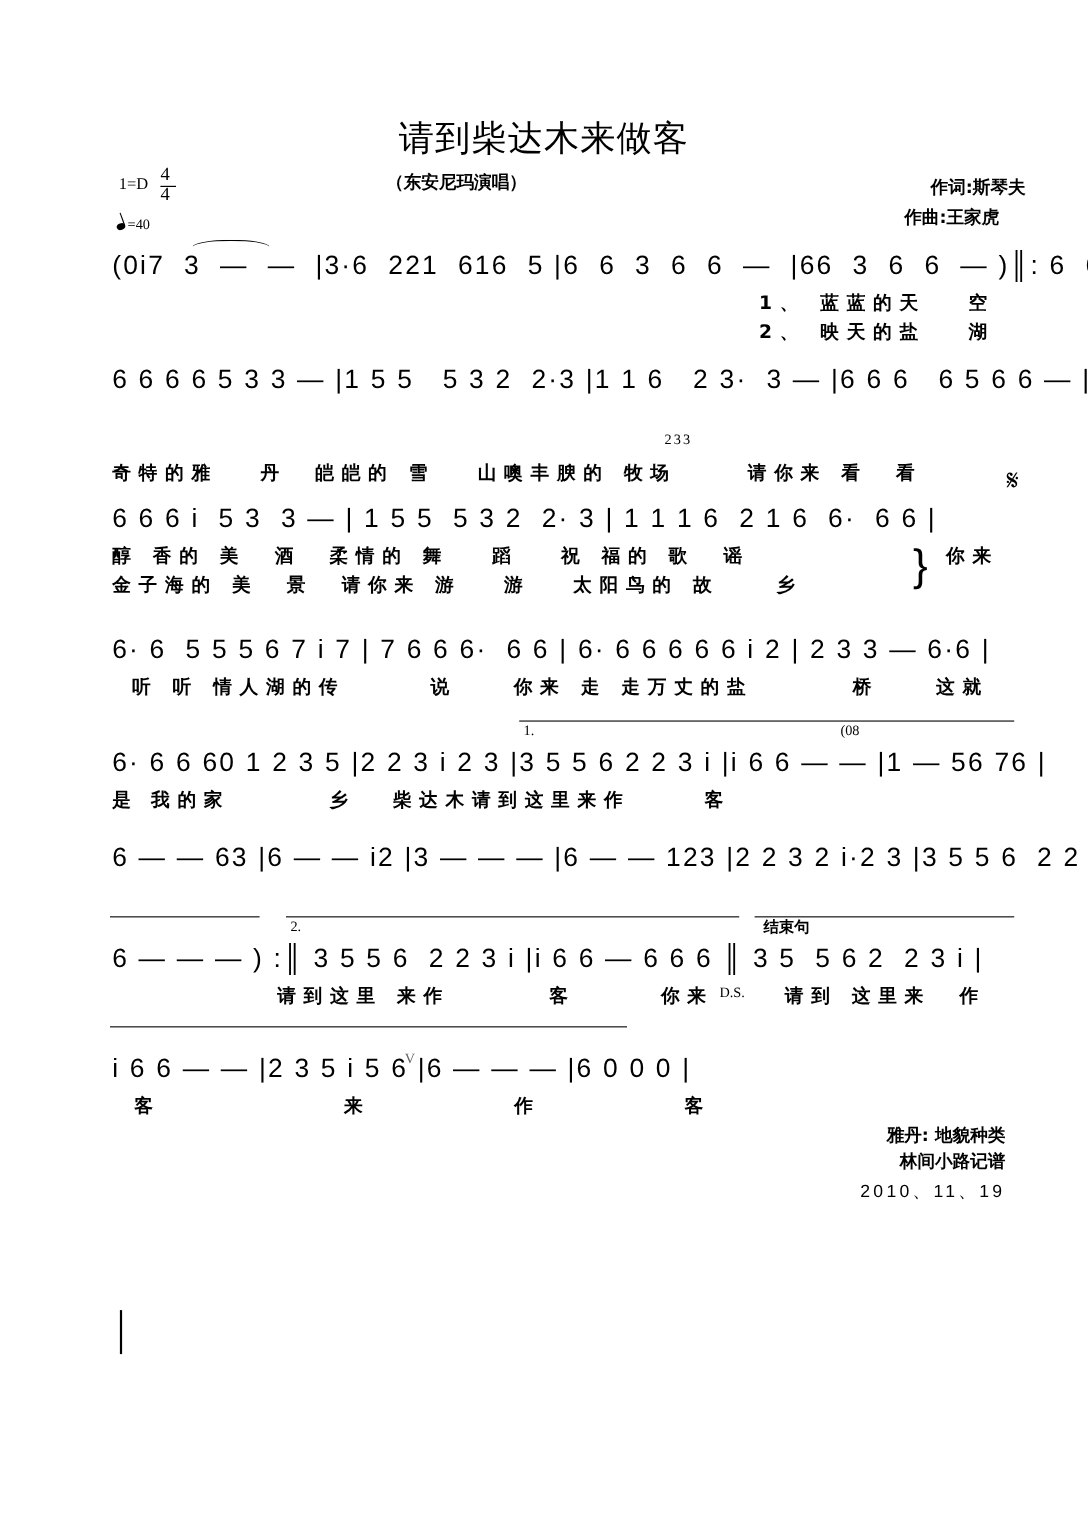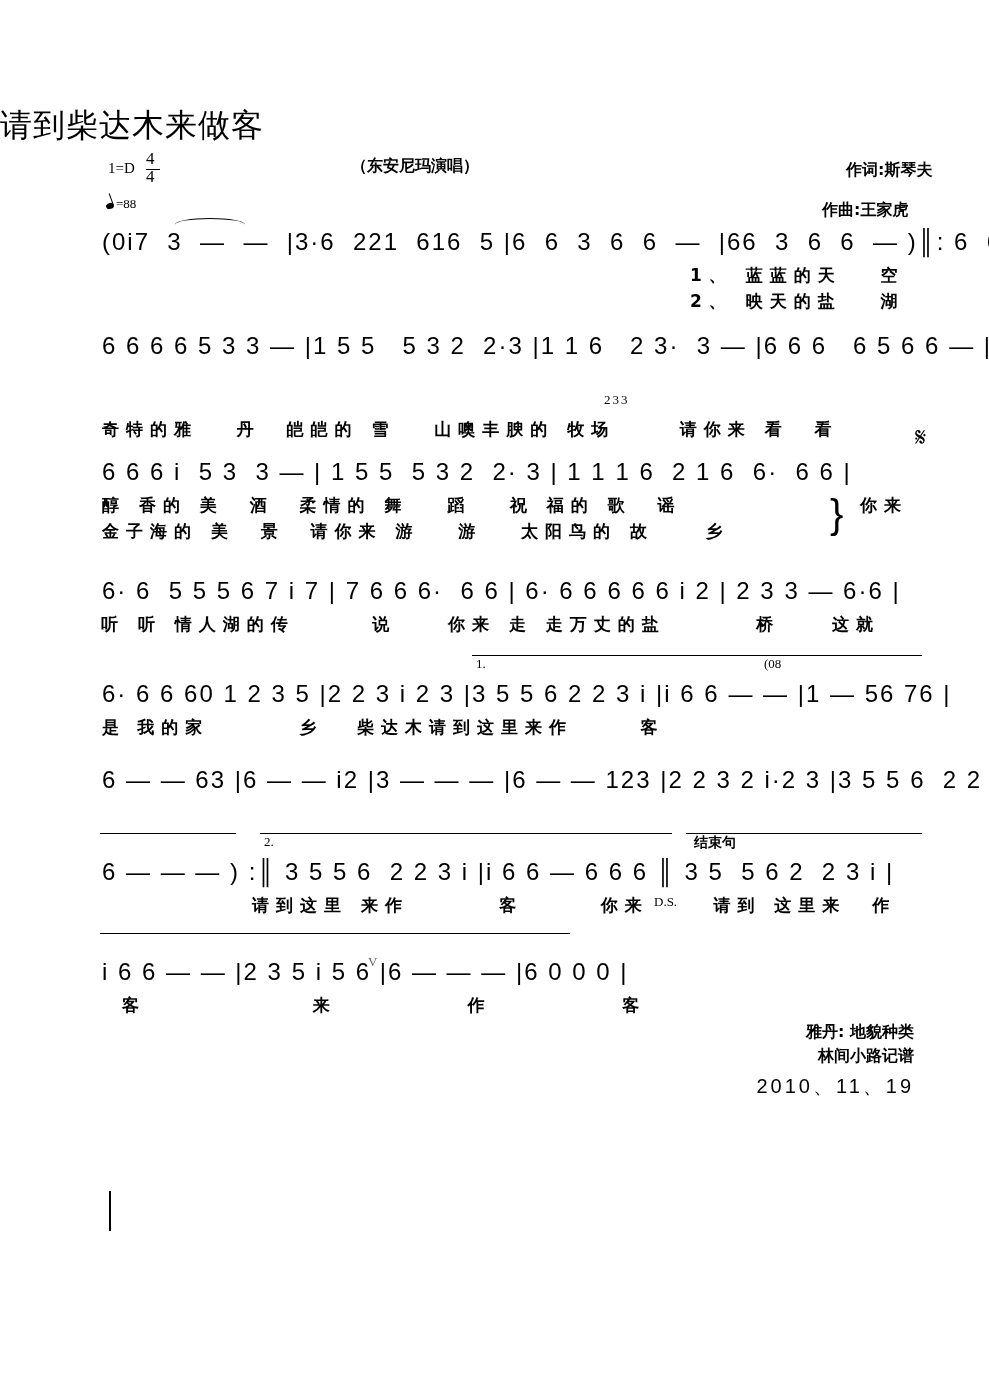--- a/index.html
+++ b/index.html
@@ -1,54 +1,54 @@
 <!DOCTYPE html>
 <html><head>
 <meta charset="utf-8">
 <style>
   html,body{margin:0;padding:0;background:#fff;}
   body{width:989px;height:1400px;position:relative;overflow:hidden;font-family:"Liberation Sans","DejaVu Sans",sans-serif;color:#000;}
   .abs{position:absolute;}
-  .title{left:0;width:989px;top:104px;text-align:left;font-size:32px;letter-spacing:1px;font-family:"DejaVu Sans",sans-serif;}
+  .title{left:0;width:989px;top:104px;text-align:center;font-size:32px;letter-spacing:1px;font-family:"DejaVu Sans",sans-serif;}
   .subtitle{left:0;width:830px;top:156px;text-align:center;font-size:16px;font-weight:bold;font-family:"DejaVu Sans",sans-serif;}
   .credit{font-size:16px;font-weight:bold;font-family:"DejaVu Sans",sans-serif;}
   .key{left:108px;top:160px;font-family:"Liberation Serif",serif;font-size:15px;}
   .frac{position:absolute;left:146px;top:150px;font-family:"Liberation Serif",serif;font-size:17px;text-align:center;line-height:18px;}
   .frac span{display:block;}
   .frac .bar{border-top:1px solid #000;width:14px;margin:1px auto;}
   .tempo{left:106px;top:196px;font-size:13px;font-family:"Liberation Serif",serif;}
   .note-head{display:inline-block;width:8px;height:6px;background:#000;border-radius:50%;transform:rotate(-20deg);vertical-align:-1px;margin-right:2px;position:relative;}
   .note-head:after{content:"";position:absolute;right:0;bottom:3px;width:1px;height:12px;background:#000;}
   .line{left:100px;width:830px;height:60px;}
   .notes{position:absolute;left:0;top:0;white-space:pre;font-size:24px;font-family:"Liberation Sans","DejaVu Sans",sans-serif;letter-spacing:2px;}
   .lyric{position:absolute;white-space:pre;font-size:17px;font-weight:bold;letter-spacing:7px;font-family:"DejaVu Sans",sans-serif;}
   .bar{position:absolute;width:1px;background:#000;}
   .hline{position:absolute;height:1px;background:#000;}
   .small{font-size:13px;font-family:"Liberation Serif",serif;}
   .segno{font-size:26px;font-family:"DejaVu Sans",sans-serif;}
   .footer{font-size:16px;font-weight:bold;font-family:"DejaVu Sans",sans-serif;text-align:right;}
-  .footer-date{font-size:20px;letter-spacing:3px;font-family:"Liberation Sans",sans-serif;text-align:right;}
+  .footer-date{font-size:16px;letter-spacing:3px;font-family:"Liberation Sans",sans-serif;text-align:right;}
   .slur{position:absolute;border-top:1px solid #000;border-radius:50% 50% 0 0;height:12px;}
 </style>
 </head>
 <body>
 
 <div class="abs title">请到柴达木来做客</div>
 <div class="abs subtitle">（东安尼玛演唱）</div>
 <div class="abs credit" style="left:822px;top:160px;margin-left:24px;">作词:斯琴夫</div>
-<div class="abs credit" style="left:822px;top:200px;">作曲:王家虎</div>
+<div class="abs credit" style="left:822px;top:188px;">作曲:王家虎</div>
 
 <div class="abs key">1=D</div>
 <div class="frac">
   <span>4</span>
   <span class="bar"></span>
   <span>4</span>
 </div>
 <div class="abs tempo">
-  <span class="note-head"></span><span>=88</span>
+  <span class="note-head"></span><span>=40</span>
 </div>
 
 <div class="abs line" style="top:228px;">
   <div class="notes" style="left:2px;top:0;">(0i7  3  —  —  |3·6  221  616  5 |6  6  3  6  6  —  |66  3  6  6  — )║: 6  6  6  6  5  6  6  — |</div>
   <div class="slur" style="left:75px;top:-10px;width:70px;"></div>
   <div class="lyric" style="left:590px;top:36px;">1、 蓝蓝的天   空</div>
   <div class="lyric" style="left:590px;top:62px;">2、 映天的盐   湖</div>
 </div>
 
 <div class="abs line" style="top:332px;">
@@ -61,21 +61,21 @@
   <div class="notes" style="left:2px;top:0;">6 6 6 i  5 3  3 — | 1 5 5  5 3 2  2· 3 | 1 1 1 6  2 1 6  6·  6 6 |</div>
   <div class="abs segno" style="left:815px;top:-36px;">𝄋</div>
   <div class="lyric" style="left:2px;top:36px;">醇 香的 美  酒  柔情的 舞   蹈   祝 福的 歌  谣</div>
   <div class="lyric" style="left:2px;top:62px;">金子海的 美  景  请你来 游   游   太阳鸟的 故    乡</div>
   <div class="abs" style="left:730px;top:36px;font-size:40px;line-height:40px;">}</div>
   <div class="lyric" style="left:760px;top:36px;">你来</div>
 </div>
 
 <div class="abs line" style="top:577px;">
   <div class="notes" style="left:2px;top:0;">6· 6  5 5 5 6 7 i 7 | 7 6 6 6·  6 6 | 6· 6 6 6 6 6 i 2 | 2 3 3 — 6·6 |</div>
-  <div class="lyric" style="left:1px;top:36px;">听 听 情人湖的传      说    你来 走 走万丈的盐       桥    这就</div>
+  <div class="lyric" style="left:20px;top:36px;">听 听 情人湖的传      说    你来 走 走万丈的盐       桥    这就</div>
 </div>
 
 <div class="abs line" style="top:680px;">
   <div class="hline" style="left:372px;top:-25px;width:450px;"></div>
   <div class="abs small" style="left:376px;top:-24px;">1.</div>
   <div class="abs small" style="left:664px;top:-24px;">(08</div>
   <div class="notes" style="left:2px;top:0;">6· 6 6 60 1 2 3 5 |2 2 3 i 2 3 |3 5 5 6 2 2 3 i |i 6 6 — — |1 — 56 76 |</div>
   <div class="lyric" style="left:2px;top:36px;font-family:Liberation Serif, serif;">是 我的家        乡   柴达木请到这里来作      客</div>
 </div>
 

